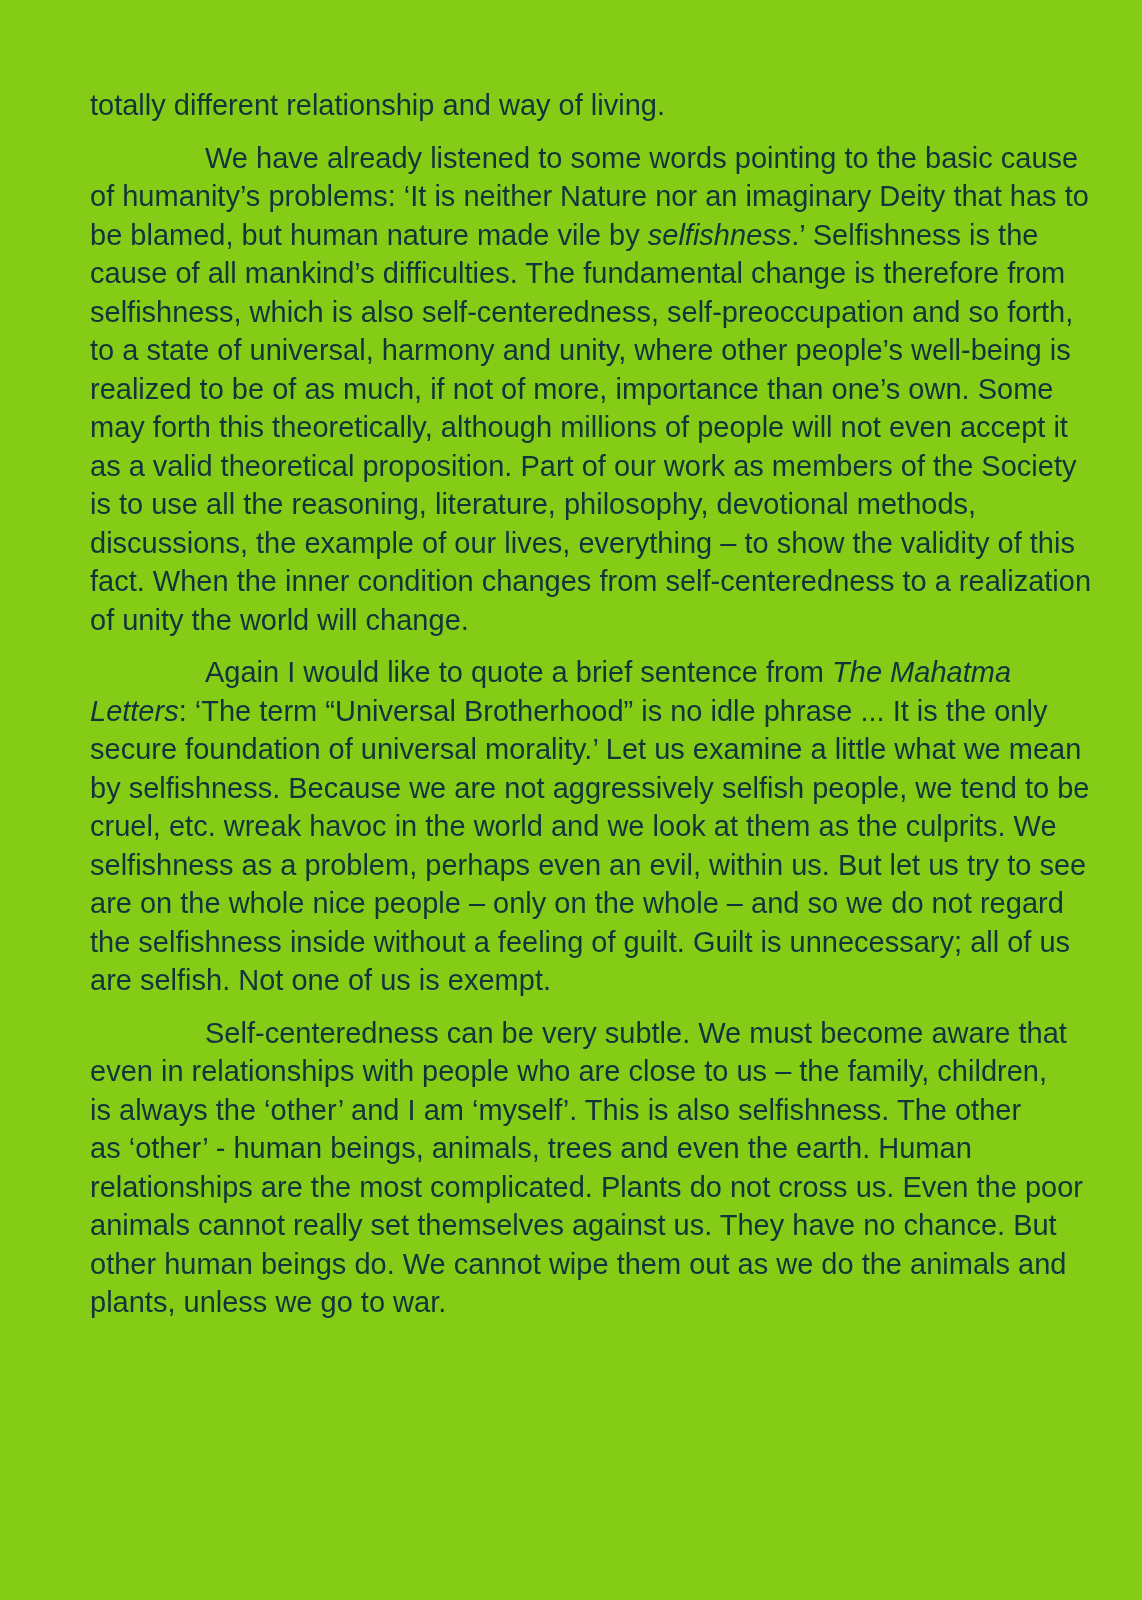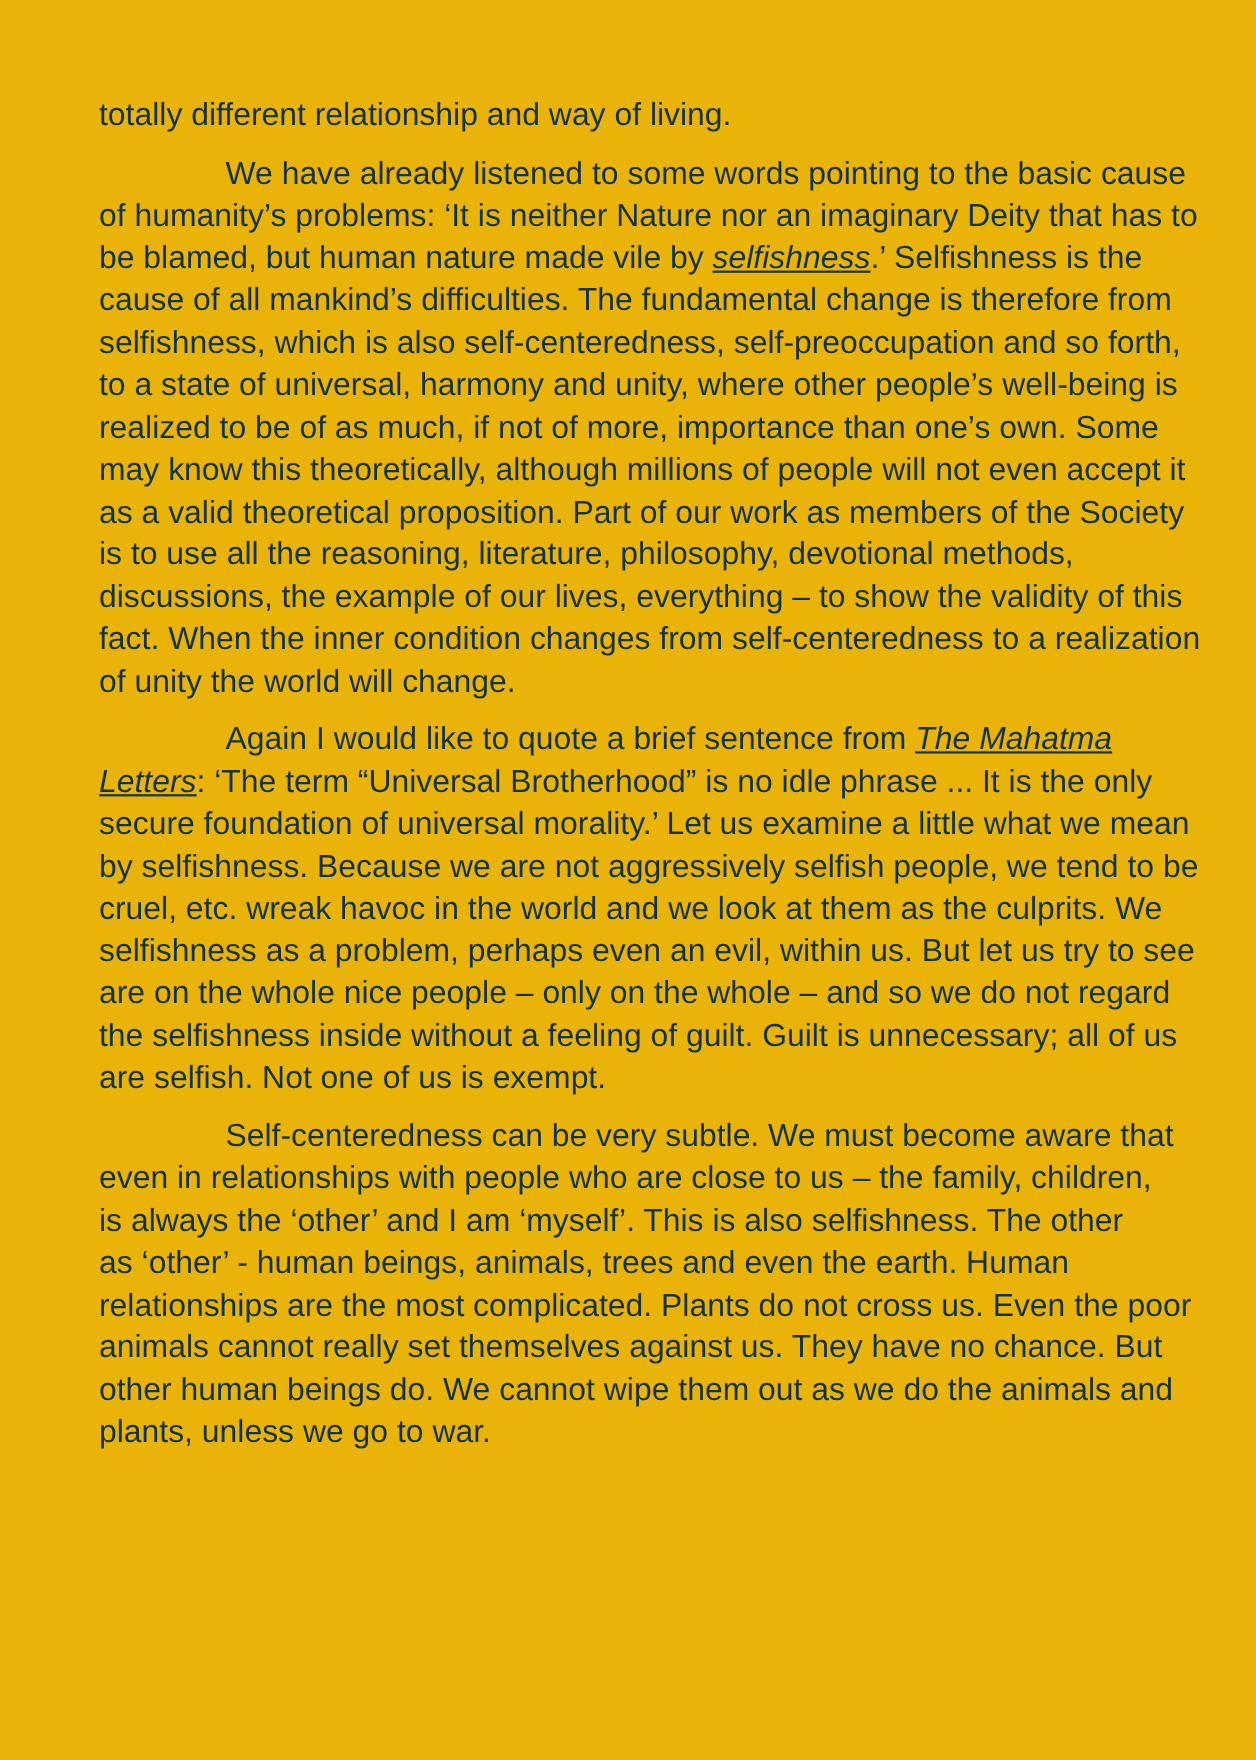--- a/index.html
+++ b/index.html
@@ -10,21 +10,21 @@
     width: 1142px;
     height: 1600px;
     background: #ffffff;
     overflow: hidden;
     font-family: "Liberation Sans", sans-serif;
   }
   .page {
     position: relative;
     width: 1142px;
     height: 1600px;
-    background: #eab308;
+    background: #84cc16;
   }
   .text-block {
     position: absolute;
     left: 90px;
     top: 86px;
     width: 970px;
     font-size: 29px;
     line-height: 38.5px;
     color: #14333b;
     letter-spacing: 0px;
@@ -35,40 +35,39 @@
   }
   .line {
     display: block;
     white-space: pre;
   }
   .para.indent .line:first-child {
     padding-left: 115px;
   }
   .it {
     font-style: italic;
-    text-decoration: underline;
   }
 </style>
 </head>
 <body style="background: rgb(255, 255, 255);">
 
 <div class="page">
   <div class="text-block" style="color: rgb(20, 51, 59);">
       <p class="para">
         <span class="line"><span>totally different relationship and way of living.</span></span>
       </p>
       <p class="para indent">
         <span class="line"><span>We have already listened to some words pointing to the basic cause</span></span>
         <span class="line"><span>of humanity’s problems: ‘It is neither Nature nor an imaginary Deity that has to</span></span>
         <span class="line"><span>be blamed, but human nature made vile by </span><span class="it">selfishness</span><span>.’ Selfishness is the</span></span>
         <span class="line"><span>cause of all mankind’s difficulties. The fundamental change is therefore from</span></span>
         <span class="line"><span>selfishness, which is also self-centeredness, self-preoccupation and so forth,</span></span>
         <span class="line"><span>to a state of universal, harmony and unity, where other people’s well-being is</span></span>
         <span class="line"><span>realized to be of as much, if not of more, importance than one’s own. Some</span></span>
-        <span class="line"><span>may know this theoretically, although millions of people will not even accept it</span></span>
+        <span class="line"><span>may forth this theoretically, although millions of people will not even accept it</span></span>
         <span class="line"><span>as a valid theoretical proposition. Part of our work as members of the Society</span></span>
         <span class="line"><span>is to use all the reasoning, literature, philosophy, devotional methods,</span></span>
         <span class="line"><span>discussions, the example of our lives, everything – to show the validity of this</span></span>
         <span class="line"><span>fact. When the inner condition changes from self-centeredness to a realization</span></span>
         <span class="line"><span>of unity the world will change.</span></span>
       </p>
       <p class="para indent">
         <span class="line"><span>Again I would like to quote a brief sentence from </span><span class="it">The Mahatma</span></span>
         <span class="line"><span class="it">Letters</span><span>: ‘The term “Universal Brotherhood” is no idle phrase ... It is the only</span></span>
         <span class="line"><span>secure foundation of universal morality.’ Let us examine a little what we mean</span></span>

